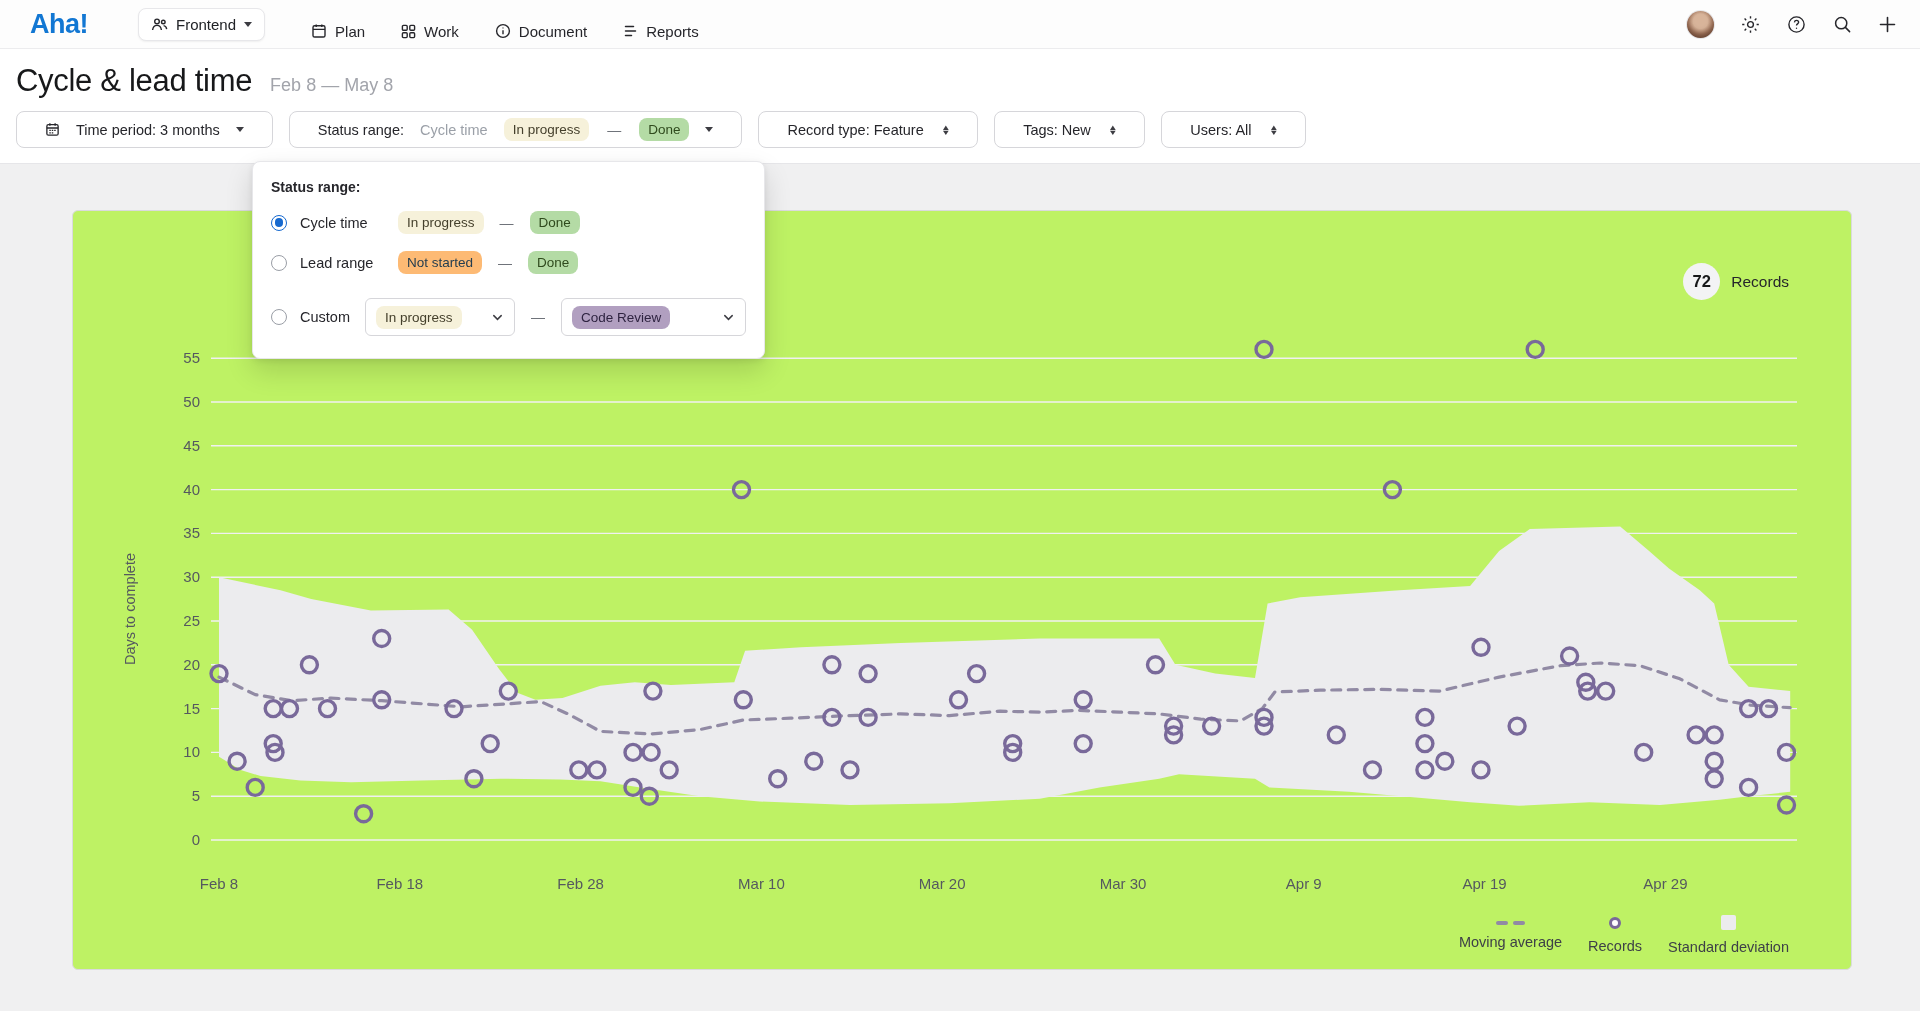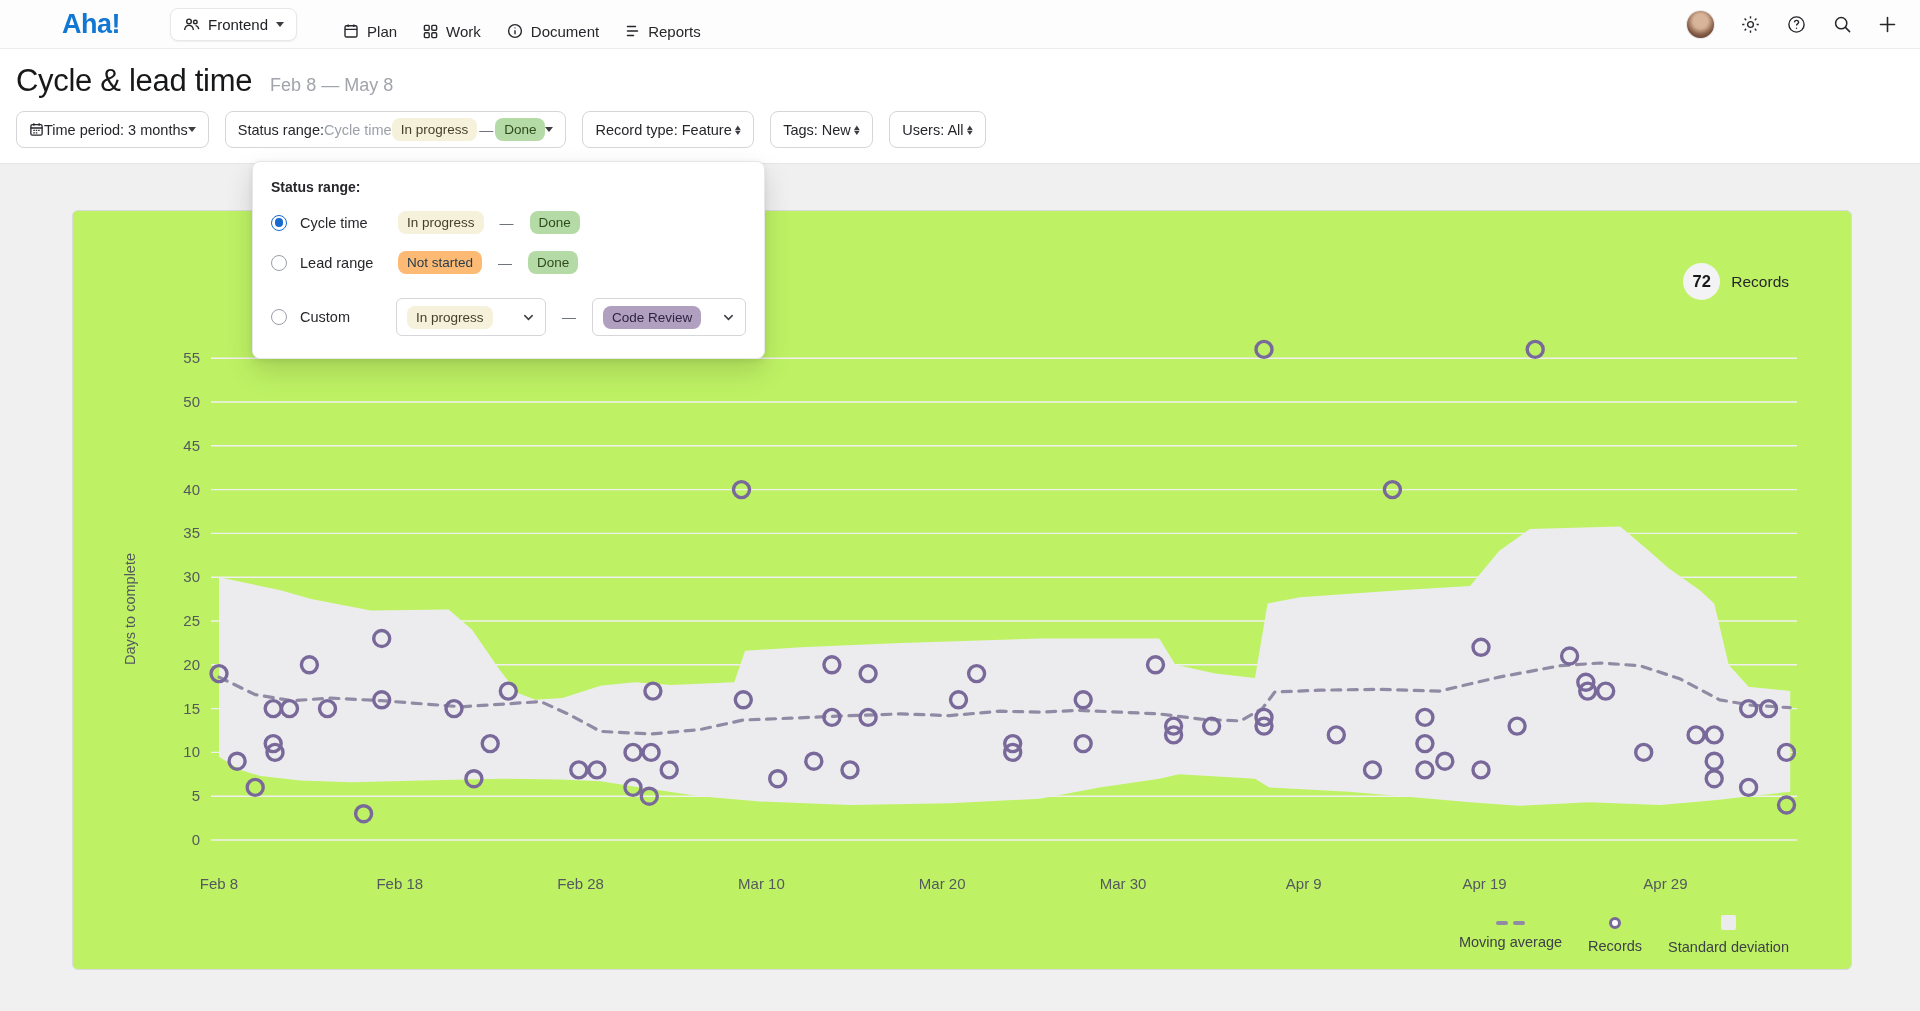--- a/index.html
+++ b/index.html
@@ -2,46 +2,46 @@
 <html><head>
 <meta charset="utf-8">
 <style>
   * { margin:0; padding:0; box-sizing:border-box; }
   html,body { width:1920px; height:1011px; overflow:hidden;
     font-family:"Liberation Sans", sans-serif; background:#f0f0f1; color:#202226; }
 
   
   .topnav { height:49px; background:#fdfdfd; display:flex; align-items:center;
     padding:0 24px 0 30px; border-bottom:1px solid #ececee; position:relative; z-index:40;}
-  .logo { font-size:27px; font-weight:800; color:#1277d3; letter-spacing:-0.5px;margin-left:32px; }
+  .logo { font-size:27px; font-weight:800; color:#1277d3; letter-spacing:-0.5px; }
   .ws-chip { margin-left:50px; display:flex; align-items:center; gap:8px;
     background:#fff; border:1px solid #e7e7ea; box-shadow:0 1px 2px rgba(0,0,0,.06);
     border-radius:8px; padding:7px 12px; font-size:15px; font-weight:500; cursor:pointer;}
-  .nav-items { display:flex; align-items:flex-end; margin-left:46px; gap:26px;margin-top:14px; }
+  .nav-items { display:flex; align-items:flex-end; margin-left:46px; gap:36px;margin-top:14px; }
   .nav-item { display:flex; align-items:center; gap:8px; font-size:15px; color:#26262b; cursor:pointer;}
   .nav-right { margin-left:auto; display:flex; align-items:center; gap:27px; }
   .avatar { width:27px; height:27px; border-radius:50%;
     background:radial-gradient(circle at 50% 38%, #d8b49a 0 34%, #a97c62 60%, #6e4a39 100%);
     box-shadow:inset 0 -4px 6px rgba(60,30,20,.45), 0 0 0 1px #e6e6e9; cursor:pointer;}
   .caret-down { width:0; height:0; border-left:4.5px solid transparent;
     border-right:4.5px solid transparent; border-top:5.5px solid #3c3c42; display:inline-block;}
   .icon { display:inline-flex; align-items:center; justify-content:center; }
   .icon svg { display:block; }
 
   
   .page-head { background:#fff; padding:14px 16px 0 16px; }
   .title-row { display:flex; align-items:baseline; gap:18px; }
   .page-title { font-size:31px; font-weight:400; color:#17181a; letter-spacing:-0.3px;}
   .date-range { font-size:18px; color:#a2a4ab; font-weight:500;}
 
   
   .filter-bar { background:#fff; display:flex; align-items:center; gap:16px;
     padding:12px 16px 15px 16px; border-bottom:1px solid #e6e6e9; }
-  .chip { display:flex; align-items:center; gap:0; background:#fff;
-    border:1px solid #d6d6da; border-radius:8px; height:37px; padding:0 12px;
+  .chip { display:flex; align-items:center; gap:16px; background:#fff;
+    border:1px solid #d6d6da; border-radius:8px; height:37px; padding:0 28px;
     font-size:14.5px; color:#26262b; cursor:pointer; white-space:nowrap;}
   .chip .muted { color:#9ba0a8; }
   .badge { border-radius:8px; padding:3px 9px; font-size:13.5px; line-height:17px; display:inline-block;}
   .dash-sep { color:#6f737a; font-size:14px; padding:0 2px;}
   .updown { display:inline-flex; flex-direction:column; line-height:5px; margin-left:2px;}
   .updown i { font-style:normal; font-size:7.5px; color:#3c3c42; transform:scaleX(1.3);}
 
   
   .popover { position:absolute; left:252px; top:161px; width:513px; z-index:50;
     background:#fff; border:1px solid #e7e7ea; border-radius:8px;
@@ -52,21 +52,21 @@
   .pop-row:last-child { margin-bottom:0; }
   .radio { width:16px; height:16px; border-radius:50%; border:1.6px solid #9a9ea6;
     margin-right:13px; flex:0 0 16px; position:relative; background:#fff; cursor:pointer;}
   .radio.on { border-color:#1669cf; }
   .radio.on::after { content:""; position:absolute; inset:2.6px; border-radius:50%; background:#1669cf;}
   .pop-label { width:98px; font-size:14.5px; color:#26262b;}
   .pop-badges { display:flex; align-items:center; gap:14px;}
   .sel-box { display:flex; align-items:center; justify-content:space-between; gap:10px;
     border:1px solid #d6d6da; border-radius:6px; background:#fff; height:38px;
     padding:0 10px; cursor:pointer;}
-  .sel-box.w1 { width:150px; } .sel-box.w2 { width:154px; }
+  .sel-box.w1 { width:150px; } .sel-box.w2 { width:185px; }
   .pop-row.custom { margin-top:24px; }
 
   
   .content { padding:46px 68px 0 72px; }
   .card { position:relative; background:#bef264; border:1px solid #dadadd;
     border-radius:6px; height:760px; }
   .stats { position:absolute; top:52px; right:62px; display:flex; align-items:center;
     gap:30px; z-index:5;}
   .stat { display:flex; align-items:center; gap:11px; }
   .stat-circle { width:37px; height:37px; border-radius:50%; display:flex;

